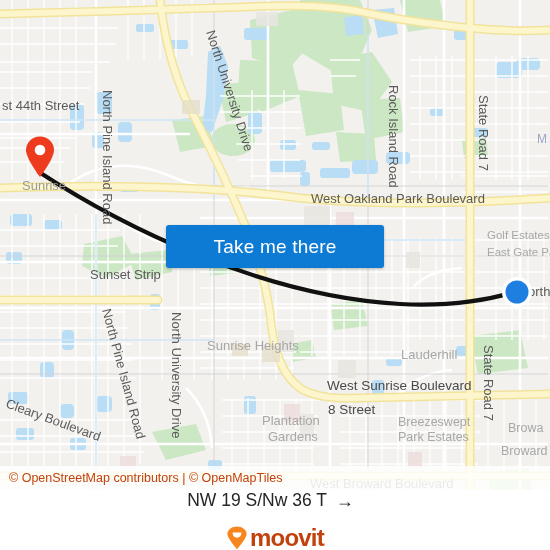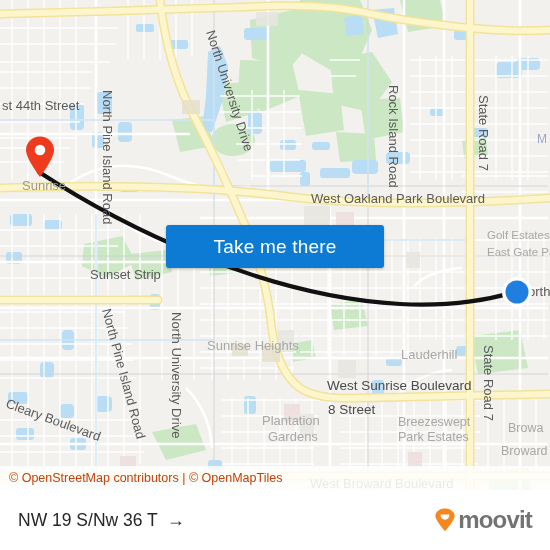--- a/index.html
+++ b/index.html
@@ -85,20 +85,21 @@
     left: 0;
     top: 490px;
     width: 550px;
     height: 60px;
     background: #ffffff;
     display: flex;
     align-items: center;
     justify-content: space-between;
     padding: 0 18px 0 18px;
     box-sizing: border-box;
+    flex-direction: column;
   }
 
   #route-summary {
     display: flex;
     align-items: center;
     font-size: 17.5px;
     color: #262626;
     white-space: nowrap;
   }
   #route-summary .arrow {
@@ -110,21 +111,21 @@
 
   
   #moovit-logo {
     display: flex;
     align-items: center;
     gap: 2px;
   }
   #moovit-logo .wordmark {
     font-size: 24px;
     font-weight: bold;
-    color: #737373;
+    color: #c2410c;
     letter-spacing: -0.8px;
     font-family: "Liberation Sans", sans-serif;
     line-height: 1;
   }
 </style>
 </head>
 <body>
 
 <div id="app">
 

